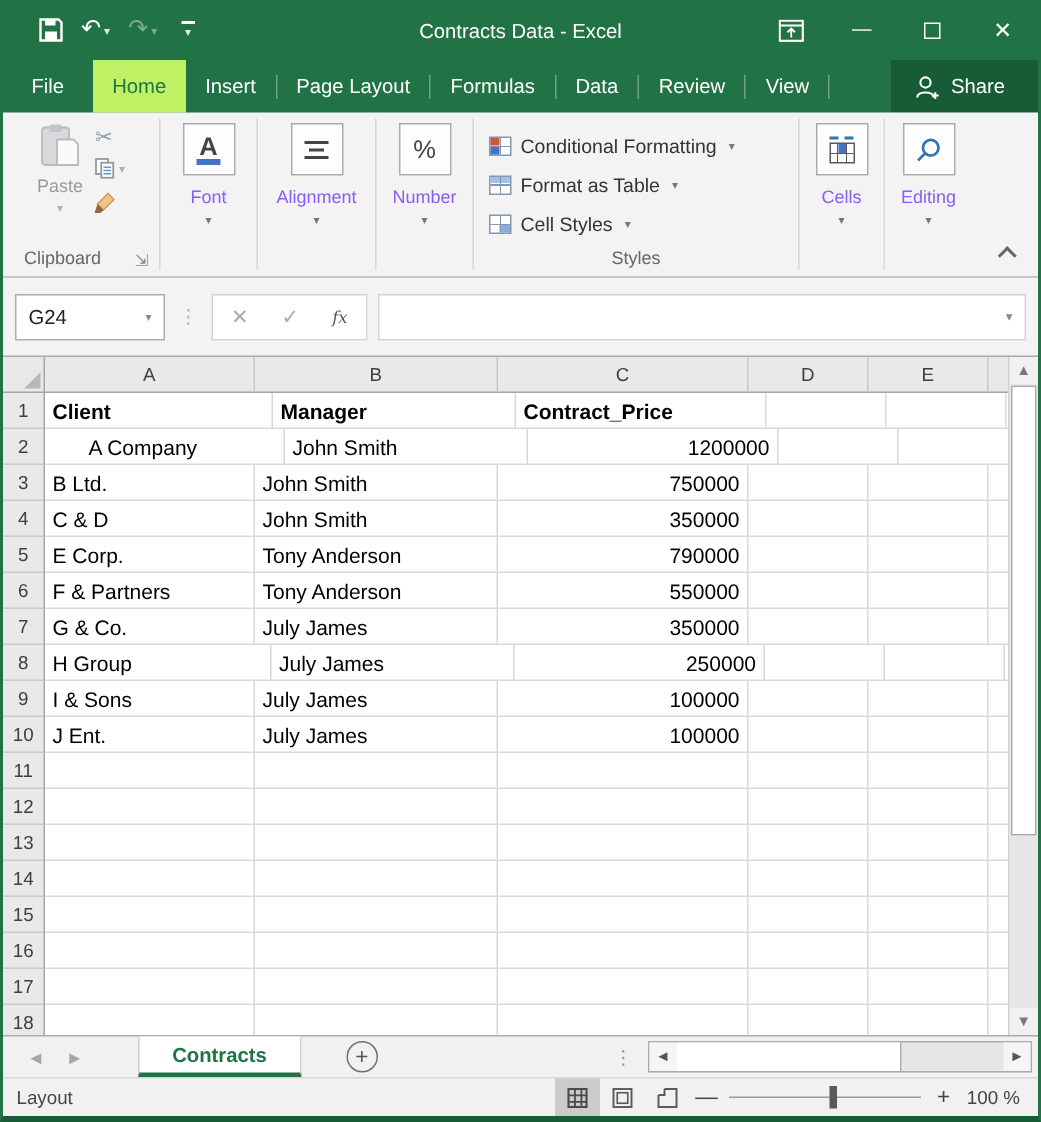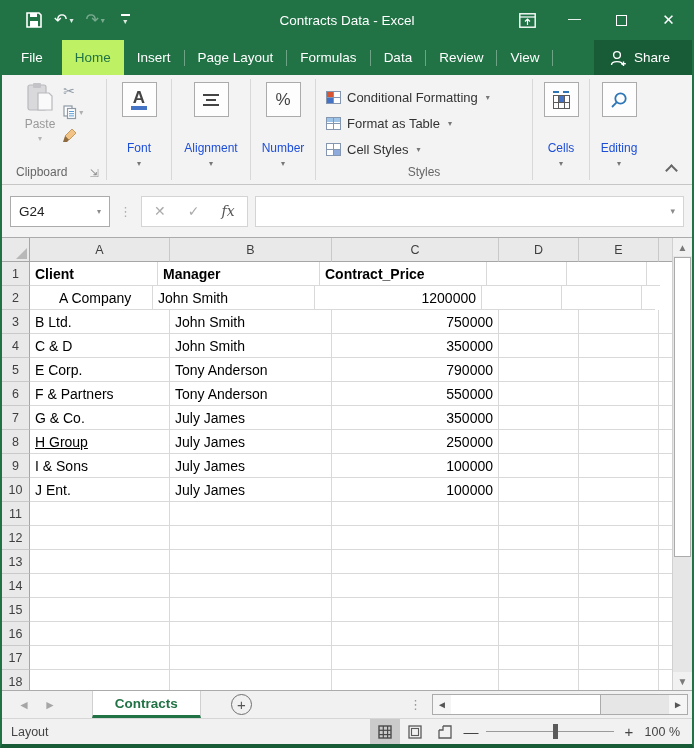--- a/index.html
+++ b/index.html
@@ -34,21 +34,21 @@
   .rtab.active { background:#bef264; color:#217346; }
   .tabsep { width:1px; height:16px; background:rgba(255,255,255,.35); align-self:center; }
   .tellme { display:flex; align-items:center; gap:7px; padding:0 14px; }
   .share { margin-left:auto; background:#185C37; display:flex; align-items:center; gap:7px; padding:0 22px 0 16px; }
 
   
   .ribbon { height:110px; background:#F3F3F3; border-bottom:1px solid #C8C6C4; display:flex; position:relative; flex:none; }
   .rsep { width:1px; background:#D8D8D8; margin:4px 0; }
   .rgroup { display:flex; flex-direction:column; align-items:center; padding-top:7px; position:relative; }
   .rbox { width:35px; height:35px; background:#FDFDFD; border:1px solid #ABABAB; display:flex; align-items:center; justify-content:center; }
-  .rlabel { font-size:12px; color:#1d4ed8; margin-top:24px; }
+  .rlabel { font-size:12px; color:#8b5cf6; margin-top:7px; }
   .rcaret { font-size:8px; color:#777; margin-top:4px; }
   .grp-label { position:absolute; bottom:5px; left:0; right:0; text-align:center; font-size:12px; color:#666; }
 
   .g-clipboard { width:104px; }
   .clip-cols { display:flex; gap:8px; }
   .paste-col { display:flex; flex-direction:column; align-items:center; }
   .paste-label { font-size:12px; color:#9A9A9A; margin-top:5px; }
   .paste-caret { color:#B5B5B5; font-size:8px; margin-top:3px; }
   .mini-col { display:flex; flex-direction:column; gap:7px; padding-top:2px; }
   .mini-btn { display:flex; align-items:center; gap:2px; color:#8E9AA5; font-size:14px; line-height:14px; }
@@ -90,21 +90,21 @@
   .ribbon-collapse { position:absolute; right:16px; bottom:9px; width:9px; height:9px;
       border-top:2px solid #666; border-right:2px solid #666; transform:rotate(-45deg); }
 
   
   .formulabar { height:53px; background:#F3F3F3; border-bottom:1px solid #ABABAB; display:flex; align-items:center; padding:0 8px; gap:7px; flex:none; }
   .namebox { width:100px; height:31px; background:#fff; border:1px solid #ABABAB; display:flex; align-items:center; padding:0 8px; font-size:13.5px; color:#222; }
   .namebox .nb-caret { margin-left:auto; font-size:8px; color:#8A8A8A; }
   .fbar-dots { color:#B0B0B0; font-size:13px; padding:0 2px; }
   .fx-cluster { height:31px; background:#fff; border:1px solid #D4D4D4; display:flex; align-items:center; padding:0 12px; gap:22px; }
   .fx-x { color:#ABABAB; font-size:14px; } .fx-check { color:#ABABAB; font-size:14px; }
-  .fx-fn { font-family:"DejaVu Serif",serif; font-style:italic; font-size:14px; color:#555; }
+  .fx-fn { font-family:"DejaVu Serif",serif; font-style:italic; font-size:11px; color:#555; }
   .f-input { flex:1; height:31px; background:#fff; border:1px solid #D4D4D4; display:flex; align-items:center; padding:0 8px; }
   .f-input .fi-caret { margin-left:auto; font-size:9px; color:#8A8A8A; }
 
   
   .gridwrap { height:452px; display:flex; background:#fff; flex:none; }
   .grid-main { width:670px; overflow:hidden; }
   .hdr-row { display:flex; height:24px; background:#E9E9E9; }
   .corner { width:28px; height:24px; background:#E9E9E9; border-right:1px solid #A6A6A6; border-bottom:1px solid #A6A6A6; position:relative; flex:none; }
   .corner .tri { position:absolute; right:2px; bottom:2px; width:0; height:0; border-left:11px solid transparent; border-bottom:11px solid #B8B8B8; }
   .col-h { height:24px; border-right:1px solid #C9C9C9; border-bottom:1px solid #A6A6A6; display:flex; align-items:center; justify-content:center; font-size:12.5px; color:#3F3F3F; flex:none; }
@@ -388,30 +388,30 @@
             <div class="col-h" style="width: 162px;">B</div>
             <div class="col-h" style="width: 167px;">C</div>
             <div class="col-h" style="width: 80px;">D</div>
             <div class="col-h" style="width: 80px;">E</div>
             <div class="col-h sliver"></div>
           </div>
       </div>
       <div class="grid-rows">
           <div class="g-row">
             <div class="row-h">1</div>
-            <div class="g-cell bold" style="width: 128px;">Client</div>
+            <div class="g-cell bold" style="width: 152px;">Client</div>
             <div class="g-cell bold" style="width: 162px;">Manager</div>
             <div class="g-cell bold" style="width: 167px;">Contract_Price</div>
             <div class="g-cell" style="width: 80px;"></div>
             <div class="g-cell" style="width: 80px;"></div>
             <div class="g-cell sliver"></div>
           </div>
           <div class="g-row">
             <div class="row-h">2</div>
-            <div class="g-cell" style="width: 123px; padding-left: 29px;">A Company</div>
+            <div class="g-cell" style="width: 160px; padding-left: 29px;">A Company</div>
             <div class="g-cell" style="width: 162px;">John Smith</div>
             <div class="g-cell num" style="width: 167px;">1200000</div>
             <div class="g-cell" style="width: 80px;"></div>
             <div class="g-cell" style="width: 80px;"></div>
             <div class="g-cell sliver"></div>
           </div>
           <div class="g-row">
             <div class="row-h">3</div>
             <div class="g-cell" style="width: 140px;">B Ltd.</div>
             <div class="g-cell" style="width: 162px;">John Smith</div>
@@ -451,21 +451,21 @@
             <div class="row-h">7</div>
             <div class="g-cell" style="width: 140px;">G &amp; Co.</div>
             <div class="g-cell" style="width: 162px;">July James</div>
             <div class="g-cell num" style="width: 167px;">350000</div>
             <div class="g-cell" style="width: 80px;"></div>
             <div class="g-cell" style="width: 80px;"></div>
             <div class="g-cell sliver"></div>
           </div>
           <div class="g-row">
             <div class="row-h">8</div>
-            <div class="g-cell" style="width: 140px; text-decoration: underline;">H Group</div>
+            <div class="g-cell" style="width: 151px;">H Group</div>
             <div class="g-cell" style="width: 162px;">July James</div>
             <div class="g-cell num" style="width: 167px;">250000</div>
             <div class="g-cell" style="width: 80px;"></div>
             <div class="g-cell" style="width: 80px;"></div>
             <div class="g-cell sliver"></div>
           </div>
           <div class="g-row">
             <div class="row-h">9</div>
             <div class="g-cell" style="width: 140px;">I &amp; Sons</div>
             <div class="g-cell" style="width: 162px;">July James</div>

